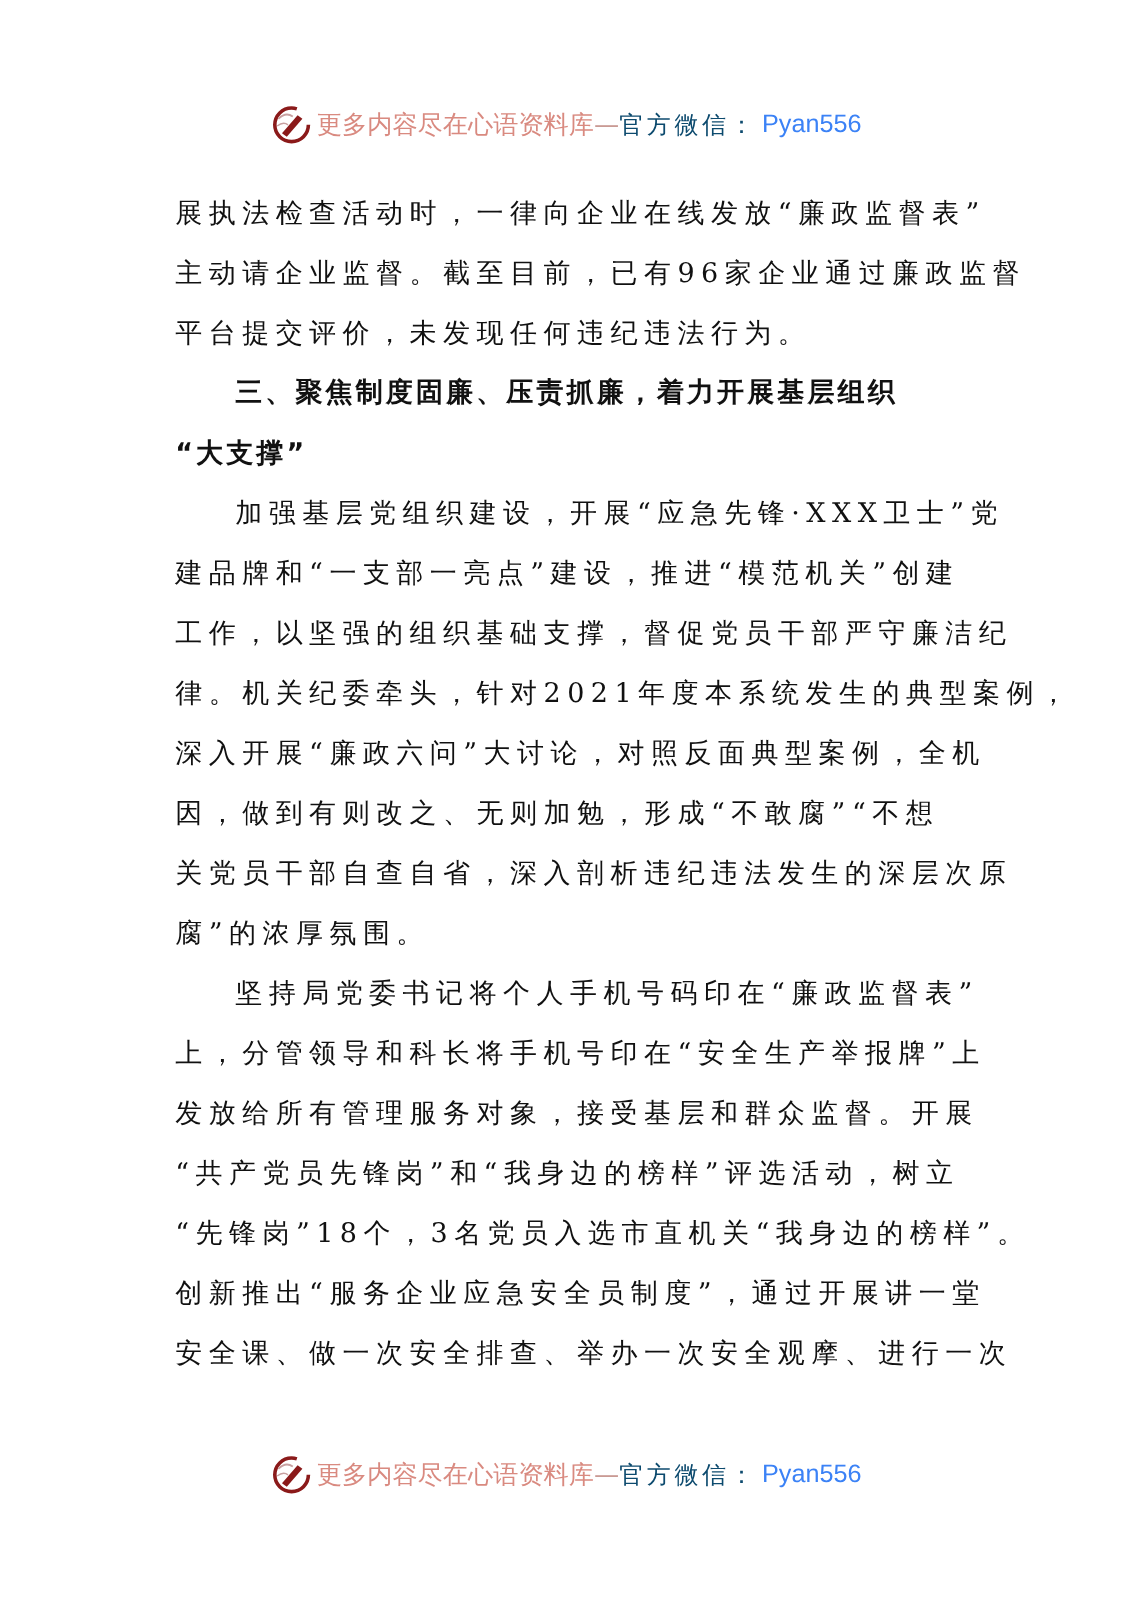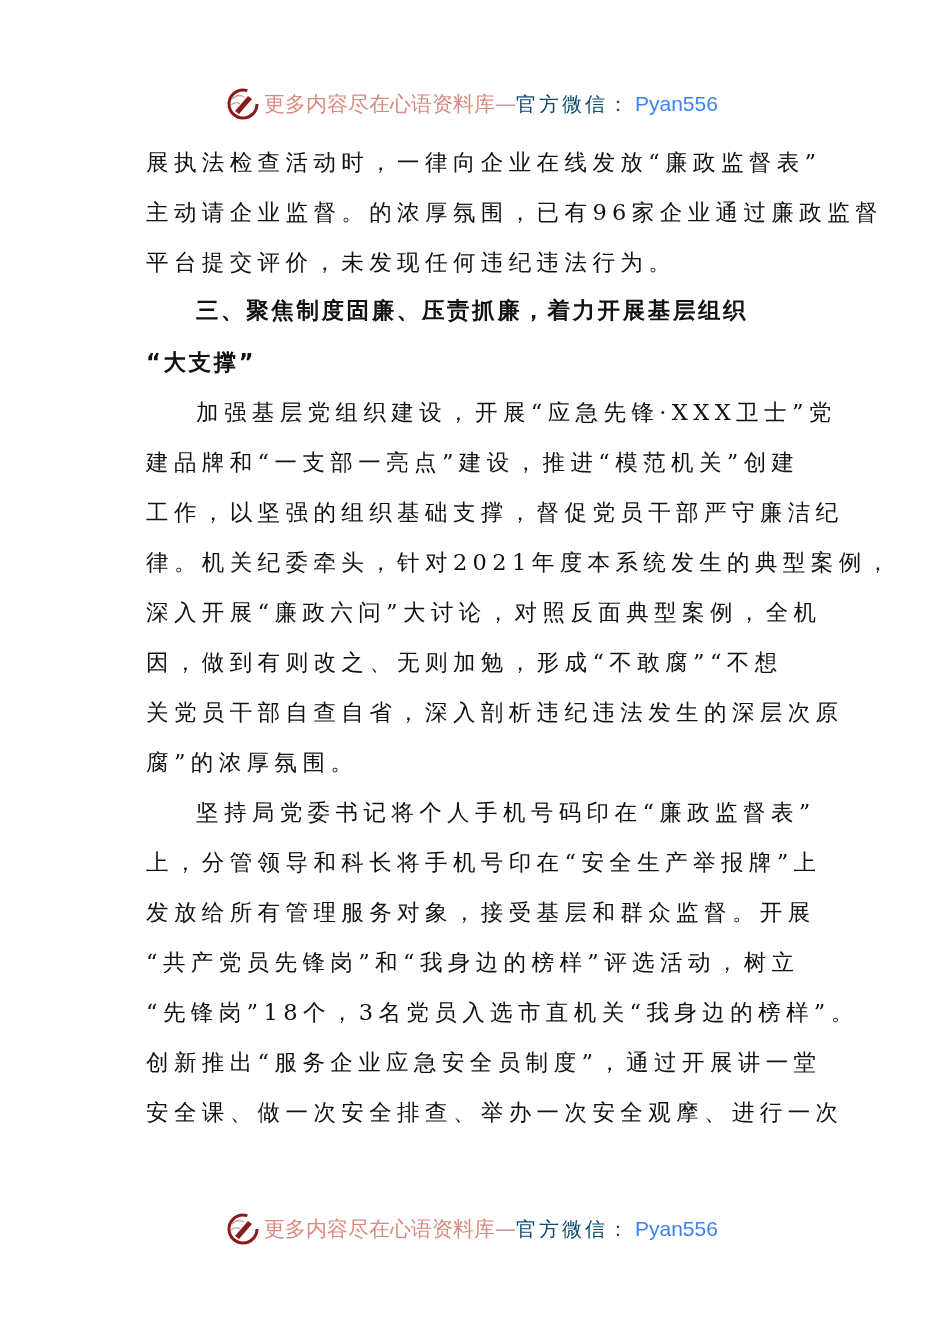--- a/index.html
+++ b/index.html
@@ -49,21 +49,21 @@
     }
     .wm-id {
       font-family: "Liberation Sans", sans-serif;
       font-size: 21px;
       color: #3b82f6;
       margin-left: 4px;
     }
     .page {
       position: absolute;
       left: 146px;
-      top: 137px;
+      top: 153px;
       width: 660px;
     }
     .line {
       height: 50px;
       line-height: 50px;
       font-size: 22.5px;
       white-space: nowrap;
       letter-spacing: 5.4px;
       font-family: "DejaVu Serif", serif;
     }
@@ -86,21 +86,21 @@
     <path d="M5 18 Q10 14 14 17" fill="none" stroke="#c8a0a0" stroke-width="1.2"></path>
   </svg>
   <span class="wm-main">更多内容尽在心语资料库</span>
   <span class="wm-dash">—</span>
   <span class="wm-official">官方微信：</span>
   <span class="wm-id">Pyan556</span>
 </div>
 
 <div class="page">
   <div class="line">展执法检查活动时，一律向企业在线发放“廉政监督表”</div>
-  <div class="line">主动请企业监督。的浓厚氛围，已有96家企业通过廉政监督</div>
+  <div class="line">主动请企业监督。截至目前，已有96家企业通过廉政监督</div>
   <div class="line">平台提交评价，未发现任何违纪违法行为。</div>
   <div class="line heading indent">三、聚焦制度固廉、压责抓廉，着力开展基层组织</div>
   <div class="line heading">“大支撑”</div>
   <div class="line indent">加强基层党组织建设，开展“应急先锋·XXX卫士”党</div>
   <div class="line">建品牌和“一支部一亮点”建设，推进“模范机关”创建</div>
   <div class="line">工作，以坚强的组织基础支撑，督促党员干部严守廉洁纪</div>
   <div class="line">律。机关纪委牵头，针对2021年度本系统发生的典型案例，</div>
   <div class="line">深入开展“廉政六问”大讨论，对照反面典型案例，全机</div>
   <div class="line">因，做到有则改之、无则加勉，形成“不敢腐”“不想</div>
   <div class="line">关党员干部自查自省，深入剖析违纪违法发生的深层次原</div>

